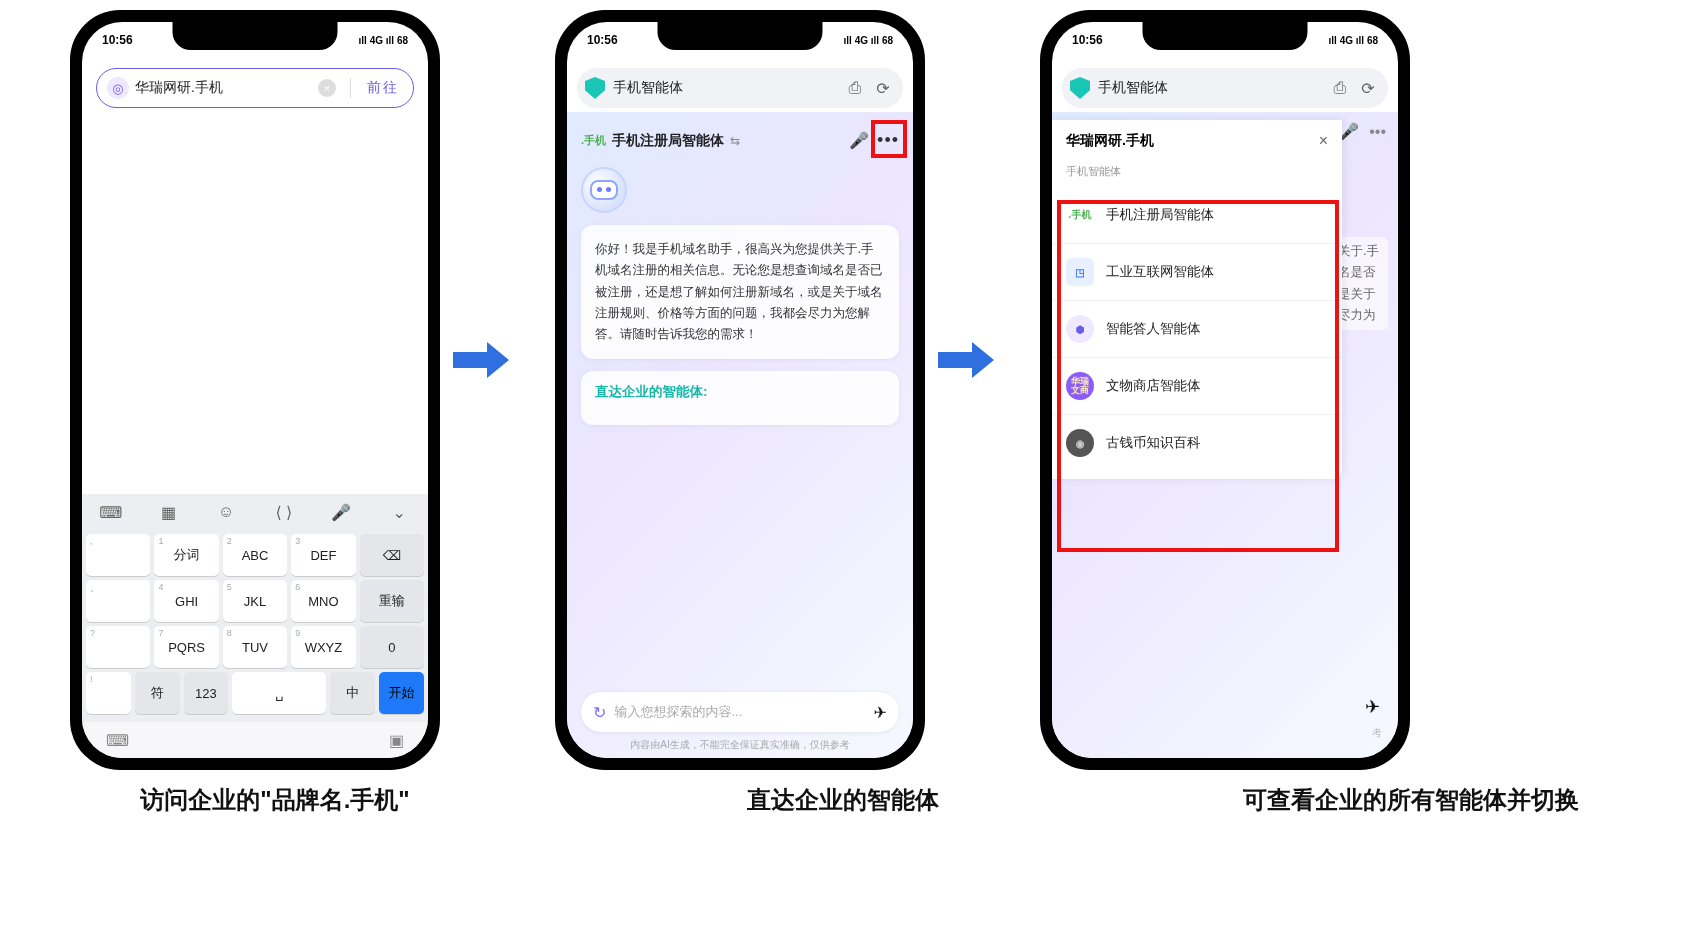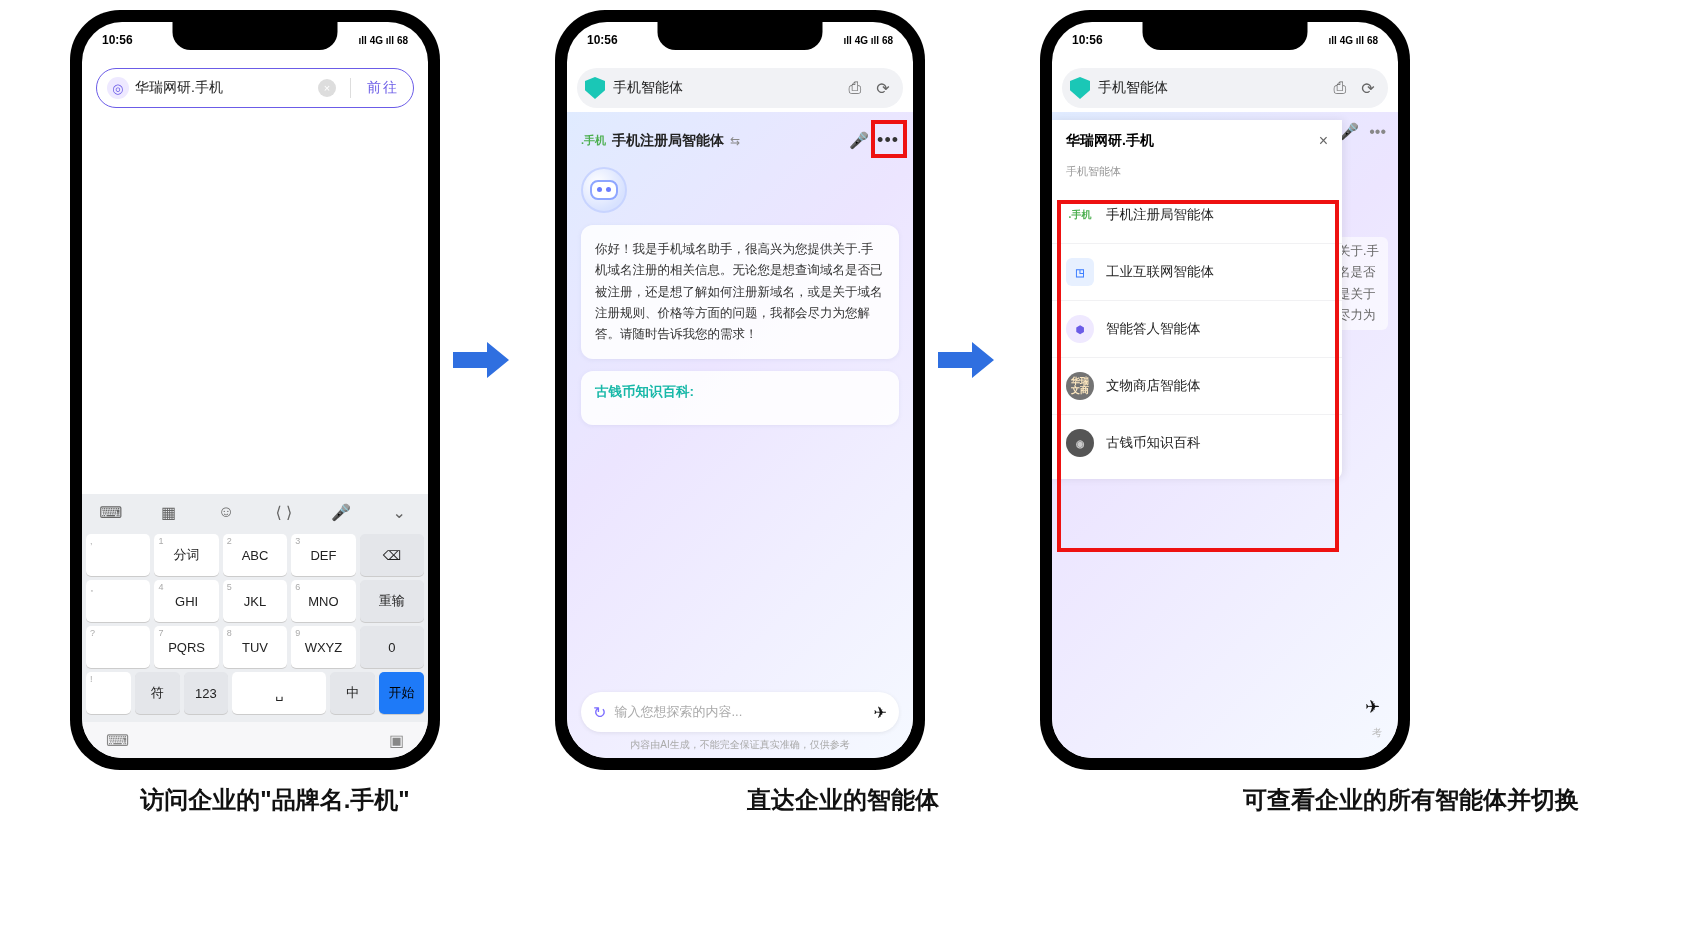--- a/index.html
+++ b/index.html
@@ -323,21 +323,21 @@
   .agent-item:last-child { border-bottom: none; }
   .agent-ico {
     width: 28px; height: 28px; margin-right: 12px;
     border-radius: 6px;
     display:flex; align-items:center; justify-content:center;
     font-size: 10px; font-weight: 700;
   }
   .ico-shouji { color:#4caf50; font-size:10px; font-weight:700; }
   .ico-cube { background: #e7f0ff; color:#3d7eff; border-radius: 6px; }
   .ico-hex { background: #efe9ff; color:#6b5ce7; border-radius: 50%; }
-  .ico-redcircle { background:#737373; color:#ffe9c0; border-radius:50%; font-size:9px; line-height:1; text-align:center;}
+  .ico-redcircle { background:#8b5cf6; color:#ffe9c0; border-radius:50%; font-size:9px; line-height:1; text-align:center;}
   .ico-coin { background:#555; color:#ccc; border-radius:50%; }
 
   .p3-send {
     position:absolute; right:18px; bottom:40px; z-index:3;
     color:#111; font-size:18px;
   }
   .p3-bottom-hint {
     position:absolute; right:16px; bottom:18px; z-index:3;
     font-size:10px; color:#bbb;
   }
@@ -529,21 +529,21 @@
 
         <div class="bot-avatar">
             <div class="bot-face"></div>
           </div>
 
         <div class="chat-card">
           <span>你好！我是手机域名助手，很高兴为您提供关于.手机域名注册的相关信息。无论您是想查询域名是否已被注册，还是想了解如何注册新域名，或是关于域名注册规则、价格等方面的问题，我都会尽力为您解答。请随时告诉我您的需求！</span>
         </div>
 
         <div class="suggest-card">
-          <div class="suggest-title">古钱币知识百科:</div>
+          <div class="suggest-title">直达企业的智能体:</div>
         </div>
 
         <div class="p2-footer">
           <div class="input-pill">
             <span class="refresh">↻</span>
             <span class="placeholder">输入您想探索的内容...</span>
             <span class="send">✈</span>
           </div>
           <div class="disclaimer">内容由AI生成，不能完全保证真实准确，仅供参考</div>
         </div>

